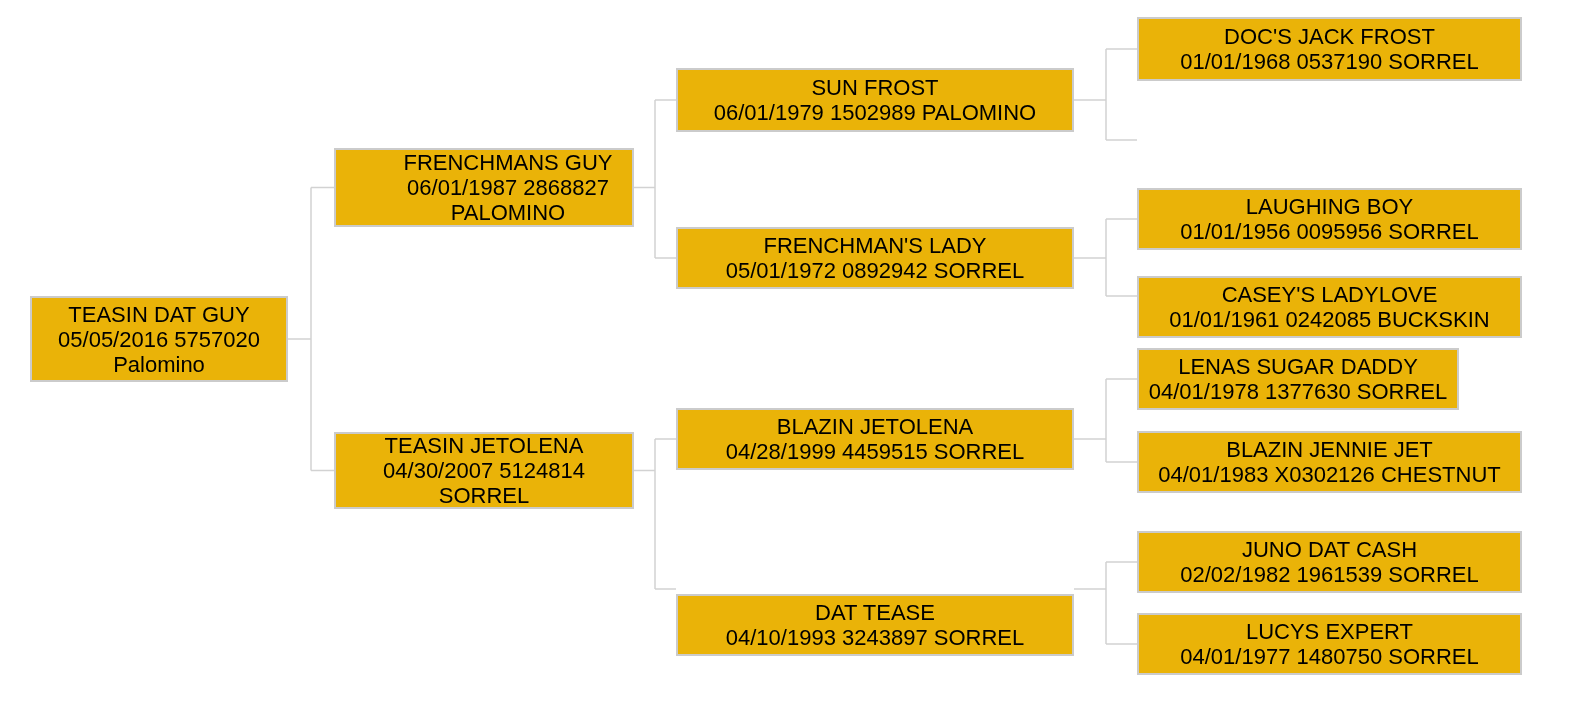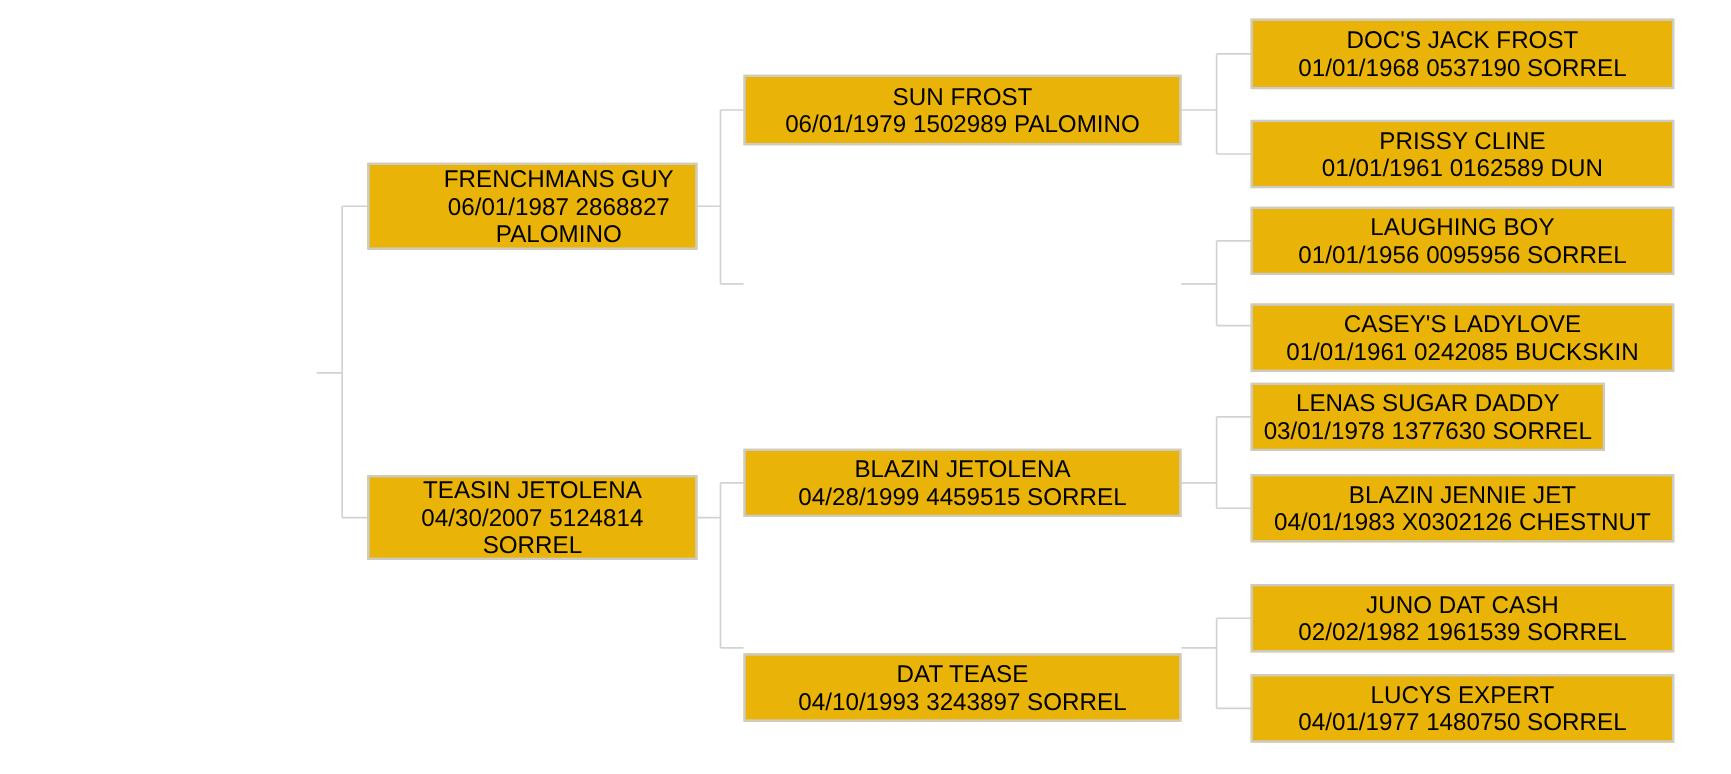--- a/index.html
+++ b/index.html
@@ -49,61 +49,66 @@
   <svg class="connectors" viewBox="0 0 1574 704" xmlns="http://www.w3.org/2000/svg">
       <path d="M 288 339 L 311 339 M 311 187.5 L 311 470.5 M 311 187.5 L 334 187.5 M 311 470.5 L 334 470.5" fill="none" stroke="#d2d2d2" stroke-width="1.5"></path>
       <path d="M 634 187.5 L 655 187.5 M 655 100 L 655 258 M 655 100 L 676 100 M 655 258 L 676 258" fill="none" stroke="#d2d2d2" stroke-width="1.5"></path>
       <path d="M 634 470.5 L 655 470.5 M 655 439 L 655 589 M 655 439 L 676 439 M 655 589 L 676 589" fill="none" stroke="#d2d2d2" stroke-width="1.5"></path>
       <path d="M 1074 100 L 1106 100 M 1106 49 L 1106 140 M 1106 49 L 1137 49 M 1106 140 L 1137 140" fill="none" stroke="#d2d2d2" stroke-width="1.5"></path>
       <path d="M 1074 258 L 1106 258 M 1106 219 L 1106 296 M 1106 219 L 1137 219 M 1106 296 L 1137 296" fill="none" stroke="#d2d2d2" stroke-width="1.5"></path>
       <path d="M 1074 439 L 1106 439 M 1106 379 L 1106 462 M 1106 379 L 1137 379 M 1106 462 L 1137 462" fill="none" stroke="#d2d2d2" stroke-width="1.5"></path>
       <path d="M 1074 589 L 1106 589 M 1106 562 L 1106 644 M 1106 562 L 1137 562 M 1106 644 L 1137 644" fill="none" stroke="#d2d2d2" stroke-width="1.5"></path>
     </svg>
 
+<div class="node" style="left: 30px; top: 296px; width: 258px; height: 86px;">
+      <div class="node-line">TEASIN DAT GUY</div>
+      <div class="node-line">05/05/2016 5757020</div>
+      <div class="node-line">Palomino</div>
+    </div>
     <div class="node" style="left: 334px; top: 148px; width: 300px; height: 79px; padding-left: 48px;">
       <div class="node-line">FRENCHMANS GUY</div>
       <div class="node-line">06/01/1987 2868827</div>
       <div class="node-line">PALOMINO</div>
     </div>
     <div class="node" style="left: 334px; top: 432px; width: 300px; height: 77px;">
       <div class="node-line">TEASIN JETOLENA</div>
       <div class="node-line">04/30/2007 5124814</div>
       <div class="node-line">SORREL</div>
     </div>
     <div class="node" style="left: 676px; top: 68px; width: 398px; height: 64px;">
       <div class="node-line">SUN FROST</div>
       <div class="node-line">06/01/1979 1502989 PALOMINO</div>
     </div>
+    <div class="node" style="left: 676px; top: 227px; width: 398px; height: 62px;">
+      <div class="node-line">FRENCHMAN'S LADY</div>
+      <div class="node-line">05/01/1972 0892942 SORREL</div>
+    </div>
     <div class="node" style="left: 676px; top: 408px; width: 398px; height: 62px;">
       <div class="node-line">BLAZIN JETOLENA</div>
       <div class="node-line">04/28/1999 4459515 SORREL</div>
     </div>
     <div class="node" style="left: 676px; top: 558px; width: 398px; height: 62px; margin-top: 36px;">
       <div class="node-line">DAT TEASE</div>
       <div class="node-line">04/10/1993 3243897 SORREL</div>
     </div>
     <div class="node" style="left: 1137px; top: 17px; width: 385px; height: 64px;">
       <div class="node-line">DOC'S JACK FROST</div>
       <div class="node-line">01/01/1968 0537190 SORREL</div>
     </div>
-    <div class="node" style="left: 1137px; top: 109px; width: 385px; height: 62px;">
-      <div class="node-line">PRISSY CLINE</div>
-      <div class="node-line">01/01/1961 0162589 DUN</div>
-    </div>
     <div class="node" style="left: 1137px; top: 188px; width: 385px; height: 62px;">
       <div class="node-line">LAUGHING BOY</div>
       <div class="node-line">01/01/1956 0095956 SORREL</div>
     </div>
     <div class="node" style="left: 1137px; top: 276px; width: 385px; height: 62px;">
       <div class="node-line">CASEY'S LADYLOVE</div>
       <div class="node-line">01/01/1961 0242085 BUCKSKIN</div>
     </div>
     <div class="node" style="left: 1137px; top: 348px; width: 322px; height: 62px;">
       <div class="node-line">LENAS SUGAR DADDY</div>
-      <div class="node-line">03/01/1978 1377630 SORREL</div>
+      <div class="node-line">04/01/1978 1377630 SORREL</div>
     </div>
     <div class="node" style="left: 1137px; top: 431px; width: 385px; height: 62px;">
       <div class="node-line">BLAZIN JENNIE JET</div>
       <div class="node-line">04/01/1983 X0302126 CHESTNUT</div>
     </div>
     <div class="node" style="left: 1137px; top: 531px; width: 385px; height: 62px;">
       <div class="node-line">JUNO DAT CASH</div>
       <div class="node-line">02/02/1982 1961539 SORREL</div>
     </div>
     <div class="node" style="left: 1137px; top: 613px; width: 385px; height: 62px;">

